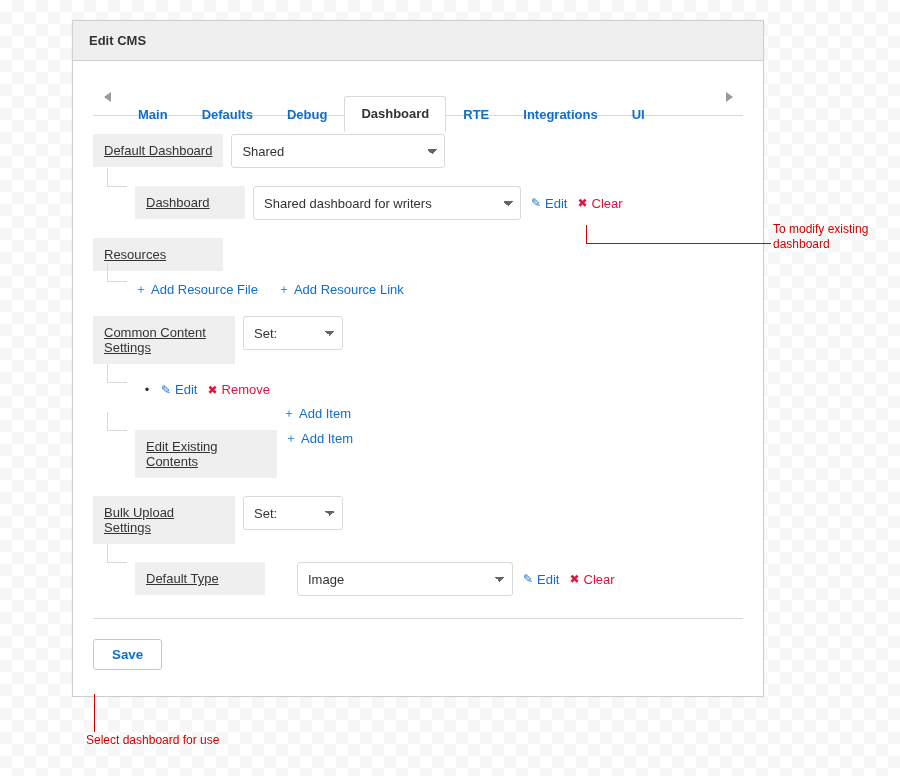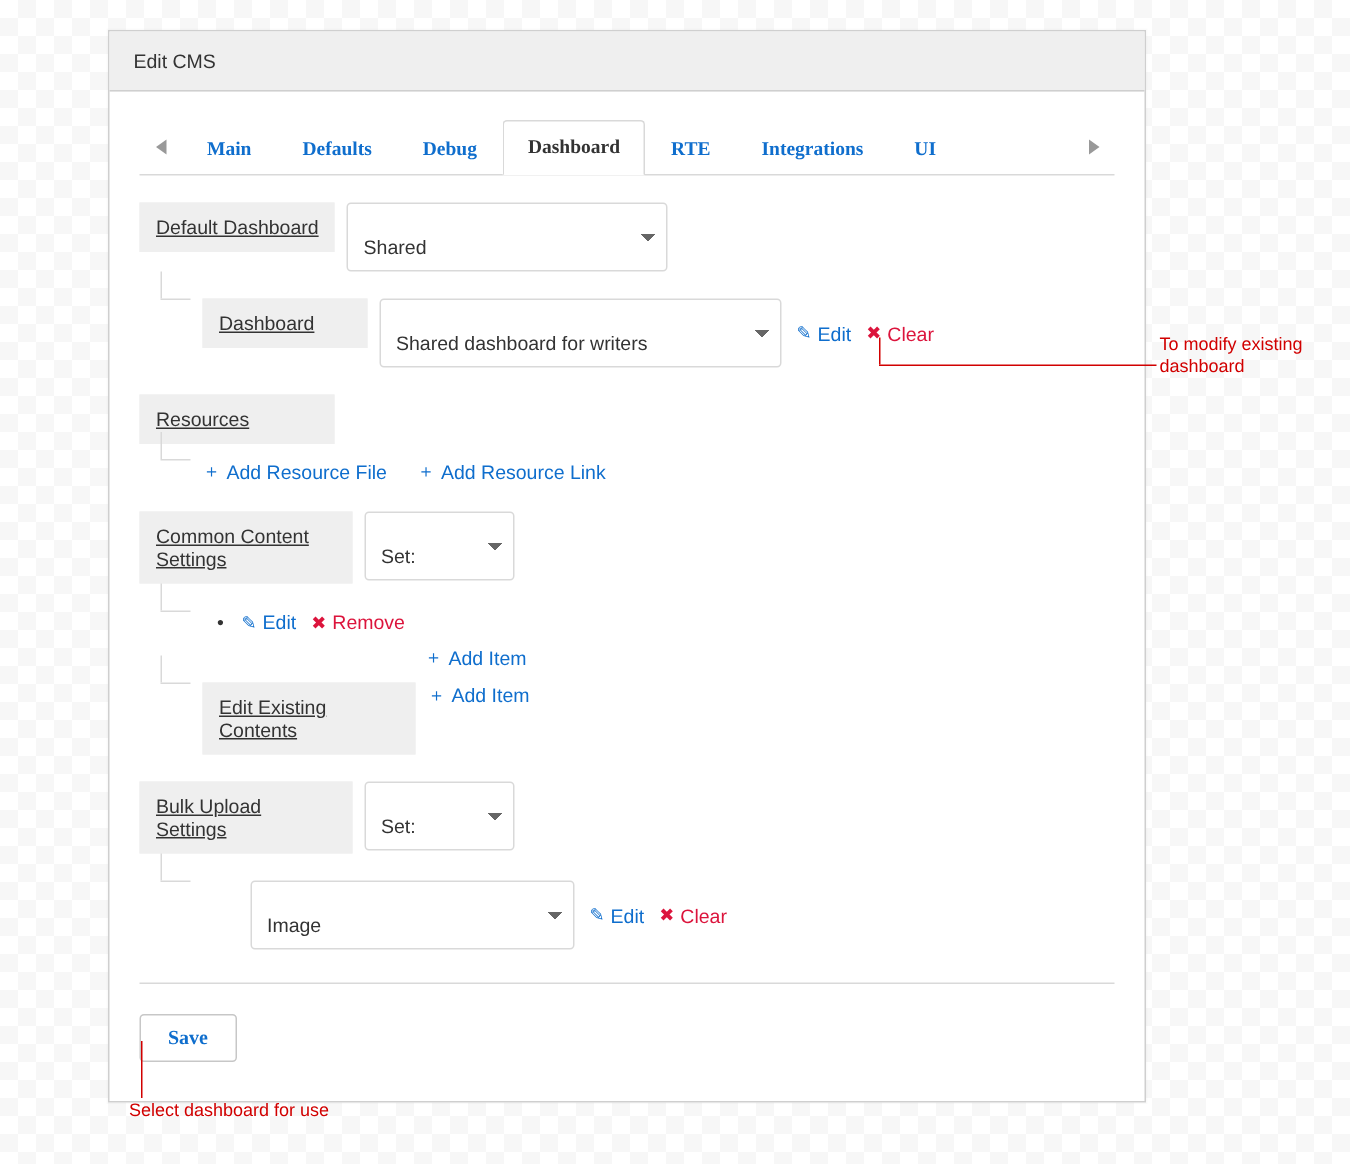--- a/index.html
+++ b/index.html
@@ -24,35 +24,35 @@
     position:relative;
   }
   .panel{
     position:absolute;left:72px;top:20px;width:690px;
     background:#fff;border:1px solid var(--panel-border);
     box-shadow:0 0 0 1px rgba(0,0,0,.02);
   }
   .panel-header{
     background:var(--header-bg);
     border-bottom:1px solid var(--panel-border);
-    padding:12px 16px;font-weight:400;color:#333;
+    padding:12px 16px;font-weight:700;color:#333;
   }
   .panel-body{padding:18px 20px 26px;}
   
   .tabs{
     display:flex;align-items:center;border-bottom:1px solid var(--border);
     position:relative;
   }
   .tab-scroll{
     width:28px;height:36px;display:flex;align-items:center;justify-content:center;
     color:#999;cursor:pointer;user-select:none;
   }
   .tab{
     padding:9px 16px 10px;color:var(--blue-text);font-weight:700;cursor:pointer;
-    border:1px solid transparent;border-bottom:none;position:relative;top:1px;font-family:Liberation Serif, serif;
+    border:1px solid transparent;border-bottom:none;position:relative;top:17px;
   }
   .tab.active{
     color:#333;border-color:var(--border);border-bottom:1px solid #fff;
     border-radius:3px 3px 0 0;background:#fff;
   }
   
   .row{display:flex;align-items:flex-start;margin-top:18px;}
   .indent1{width:42px;position:relative;flex:0 0 42px;}
   .indent1::before{
     content:"";position:absolute;left:14px;top:-18px;bottom:50%;
@@ -62,40 +62,40 @@
     content:"";position:absolute;left:14px;top:50%;width:20px;border-top:1px solid var(--border);
   }
   .lbl{
     background:var(--label-bg);border:1px solid var(--label-bg);
     padding:8px 10px;min-width:108px;max-width:140px;color:#333;text-decoration:underline;
   }
   .lbl.small{min-width:88px;}
   .ctrl{display:flex;align-items:center;gap:10px;margin-left:8px;flex-wrap:wrap;}
   select,.select{
     height:32px;border:1px solid var(--border);border-radius:3px;
-    padding:12px 26px 0 10px;background:#fff;color:#333;font:inherit;cursor:pointer;
+    padding:0 26px 0 10px;background:#fff;color:#333;font:inherit;cursor:pointer;
     position:relative;display:inline-flex;align-items:center;min-width:60px;
     appearance:none;
     background-image:
       linear-gradient(45deg,transparent 50%,#666 50%),
       linear-gradient(135deg,#666 50%,transparent 50%);
     background-position:right 12px center,right 7px center;
     background-size:5px 5px,5px 5px;background-repeat:no-repeat;
   }
   .w-170{width:176px;}
   .w-230{width:230px;}
   .w-180{width:178px;margin-left:24px;}
   .link{color:var(--blue-text);cursor:pointer;display:inline-flex;align-items:center;gap:4px;font-weight:400;}
   .link .ic{font-size:12px;}
   .link.red{color:var(--red);}
   .bullet{display:inline-block;width:8px;text-align:center;color:#333;}
   .hr{border-top:1px solid var(--border);margin-top:22px;}
   .save-btn{
     margin-top:20px;border:1px solid #c7c7c7;border-radius:3px;
-    padding:7px 18px;background:#fff;color:var(--blue-text);font-weight:700;cursor:pointer;font-family:Liberation Serif, serif;
+    padding:7px 18px;background:#fff;color:var(--blue-text);font-weight:700;cursor:pointer;
   }
   .annot{position:absolute;color:var(--annot);font-size:12px;line-height:1.25;text-align:left;}
   .annot-line{position:absolute;background:var(--annot);}
   
   .chev{display:inline-block;width:0;height:0;border-top:5px solid transparent;border-bottom:5px solid transparent;}
   .chev.left{border-right:7px solid #999;}
   .chev.right{border-left:7px solid #999;}
 </style>
 </head>
 <body>
@@ -211,20 +211,21 @@
     <div class="row">
       <div class="lbl" style="max-width:120px">Bulk Upload Settings</div>
       <div class="ctrl">
         <div class="select" style="width:62px">Set:</div>
       </div>
     </div>
 
     
     <div class="row">
       <div class="indent1"></div>
+      <div class="lbl">Default Type</div>
       <div class="ctrl">
         <div class="select w-180">Image</div>
         <span class="link">
             <span class="ic">✎</span>
             <span>Edit</span>
           </span>
         <span class="link red">
             <span class="ic">✖</span>
             <span>Clear</span>
           </span>

